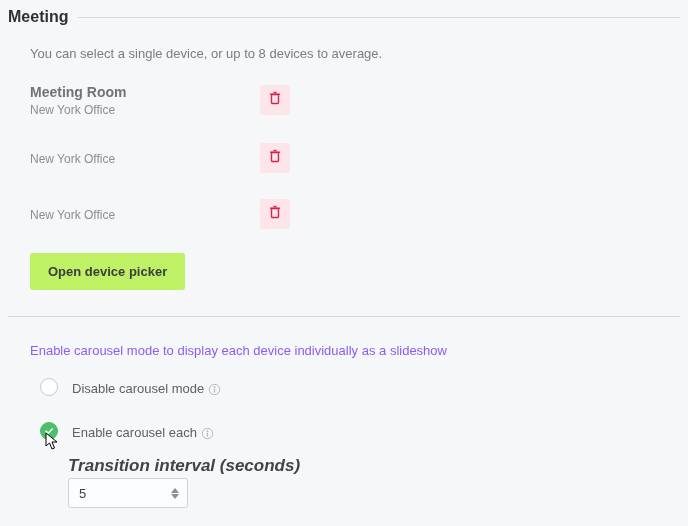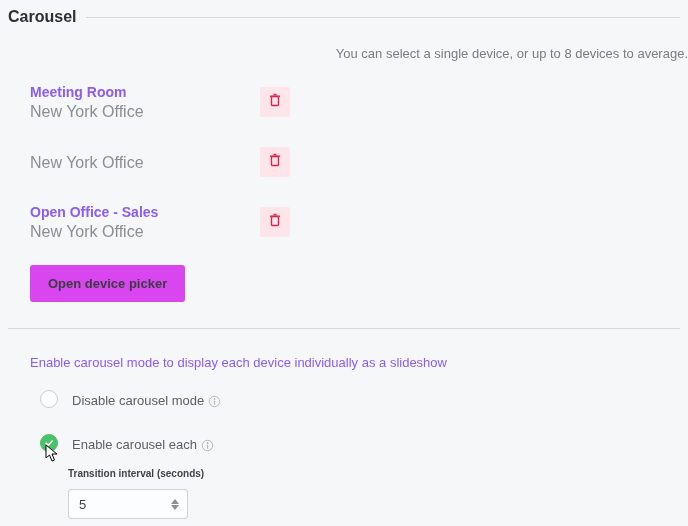--- a/index.html
+++ b/index.html
@@ -27,52 +27,51 @@
   }
   .rule {
     flex: 1 1 auto;
     height: 1px;
     background: #d7dadd;
   }
   .subtext {
     font-size: 13px;
     color: #7a7d82;
     padding: 12px 0 14px 30px;
-    text-align: right;
   }
   .device-row {
     display: flex;
     align-items: center;
     padding: 8px 0 18px 30px;
   }
   .device-name {
     font-size: 14px;
     font-weight: 600;
-    color: #8b5cf6;
+    color: #737373;
     line-height: 1.3;
   }
   .device-loc {
-    font-size: 16px;
+    font-size: 12px;
     color: #8b8e93;
     margin-top: 2px;
   }
   .device-text { width: 230px; }
   .del-btn {
     width: 30px;
     height: 30px;
     background: #fde5ea;
     display: flex;
     align-items: center;
     justify-content: center;
     cursor: pointer;
     border-radius: 2px;
   }
   .picker-row { padding: 6px 0 18px 30px; }
   .btn {
-    background: #d946ef;
+    background: #bef264;
     border: none;
     border-radius: 3px;
     font-size: 13px;
     font-weight: 600;
     color: #3a3d42;
     padding: 11px 18px;
     cursor: pointer;
   }
   .carousel-desc {
     font-size: 13px;
@@ -103,24 +102,25 @@
     color: #5e6166;
   }
   .info-icon {
     display:inline-flex;
     vertical-align: middle;
     margin-left: 4px;
   }
   .gap { height: 14px; }
   .interval-block { padding: 10px 0 0 68px; }
   .interval-label {
-    font-size: 10px;
+    font-size: 17px;
     font-weight: 600;
     color: #414349;
-    margin-bottom: 10px;
+    margin-bottom: 2px;
+    font-style: italic;
   }
   .select {
     width: 120px;
     height: 30px;
     border: 1px solid #cfd3d7;
     border-radius: 3px;
     background: #fcfdfe;
     display: flex;
     align-items: center;
     padding: 0 8px 0 10px;
@@ -139,21 +139,21 @@
     position: absolute;
     left: 45px;
     top: 16px;
     pointer-events: none;
   }
 </style>
 </head>
 <body>
 
 <div class="section-header">
-  <span class="section-title">Carousel</span>
+  <span class="section-title">Meeting</span>
   <span class="rule"></span>
 </div>
 
 <div class="subtext">You can select a single device, or up to 8 devices to average.</div>
 
 <div class="device-row">
   <div class="device-text">
     <div class="device-name">Meeting Room</div>
     <div class="device-loc">New York Office</div>
   </div>
@@ -182,21 +182,20 @@
             <line x1="1" y1="3.2" x2="11" y2="3.2"></line>
             <line x1="4.5" y1="1.5" x2="7.5" y2="1.5"></line>
           </g>
         </svg>
     </span>
   </div>
 </div>
 
 <div class="device-row">
   <div class="device-text">
-    <div class="device-name">Open Office - Sales</div>
     <div class="device-loc">New York Office</div>
   </div>
   <div class="del-btn">
     <span>
       <svg width="12" height="14" viewBox="0 0 12 14">
           <g fill="none" stroke="#d8234a" stroke-width="1.4">
             <rect x="2.5" y="3.5" width="7" height="9" rx="1"></rect>
             <line x1="1" y1="3.2" x2="11" y2="3.2"></line>
             <line x1="4.5" y1="1.5" x2="7.5" y2="1.5"></line>
           </g>

